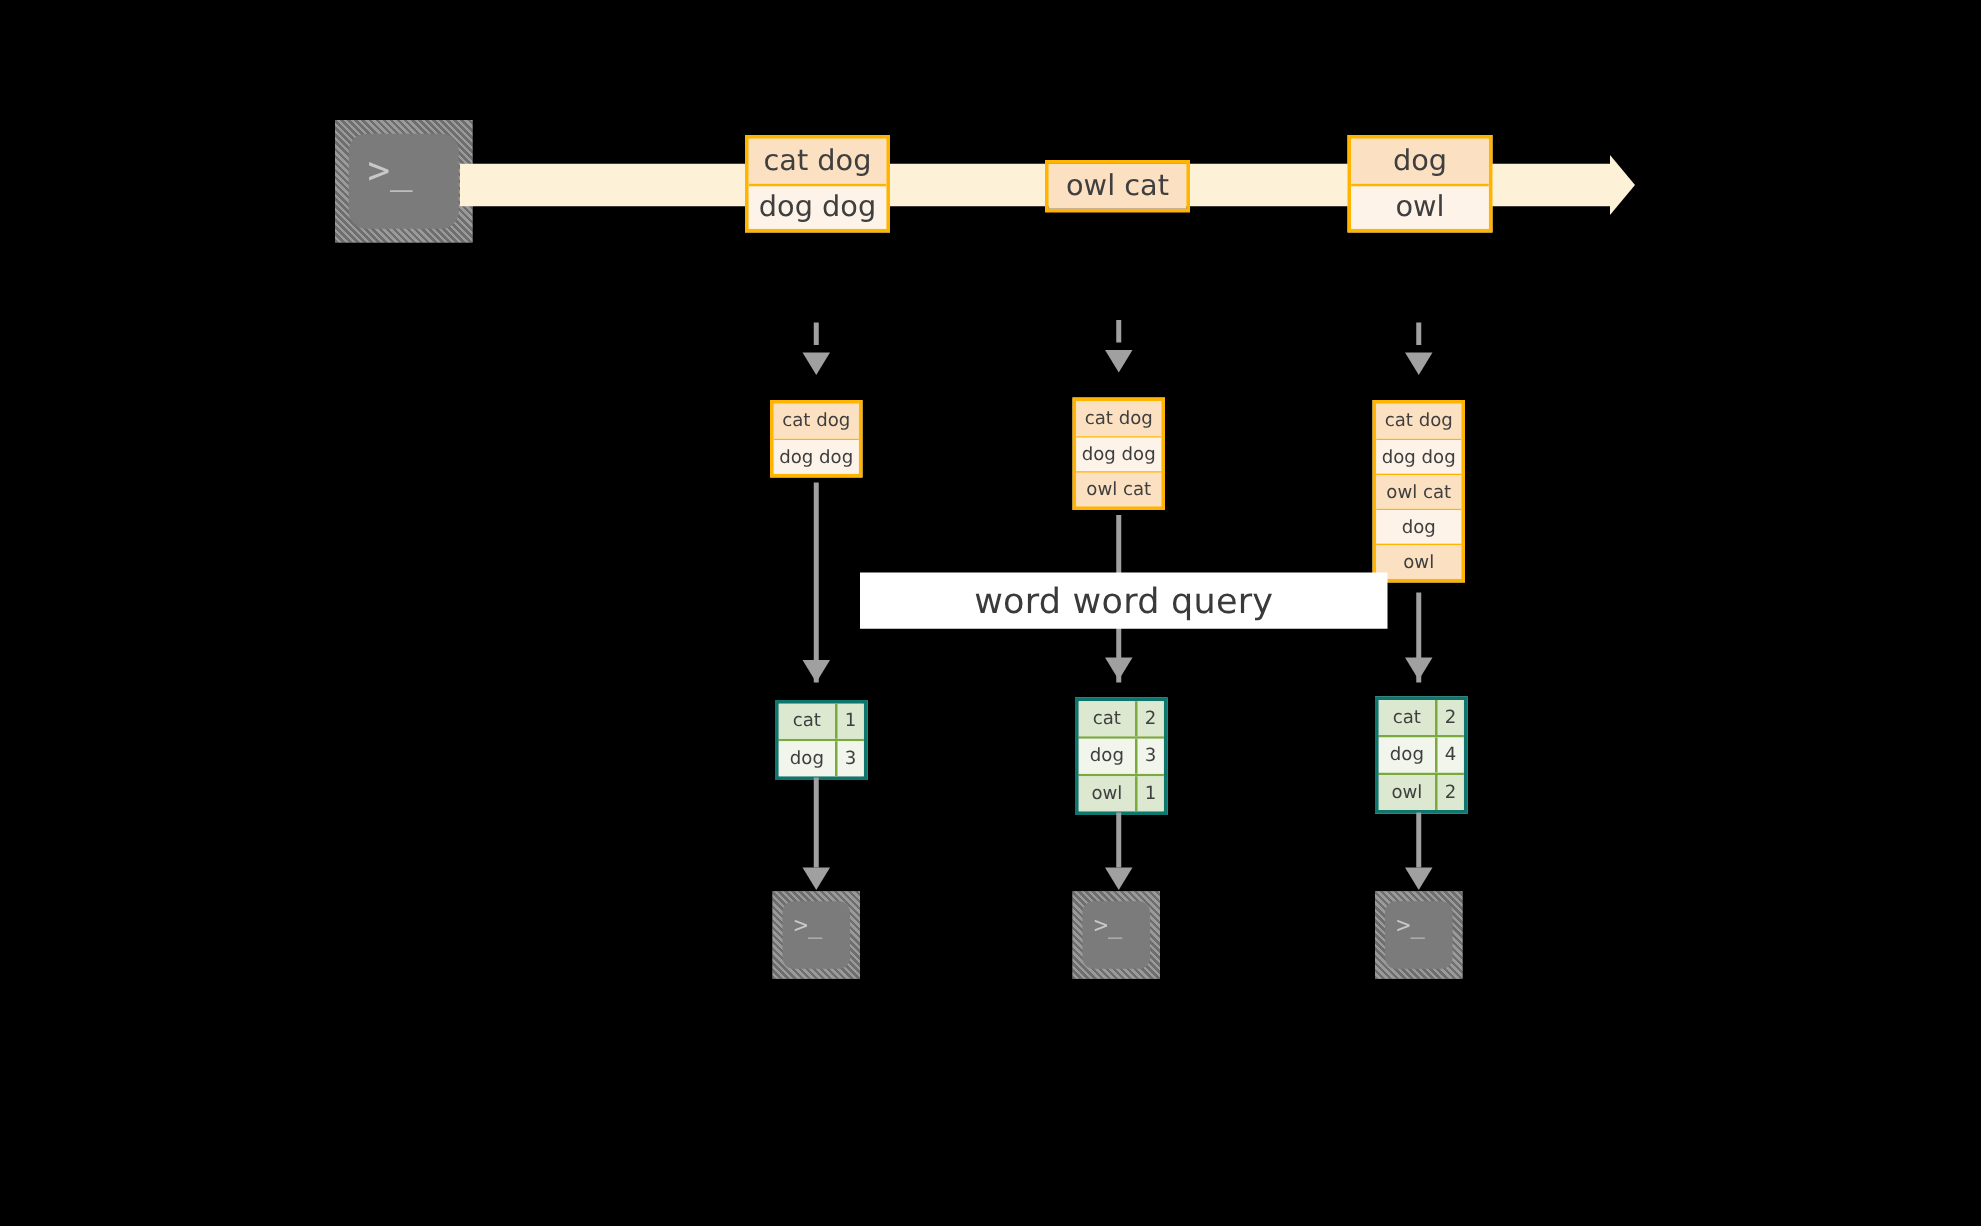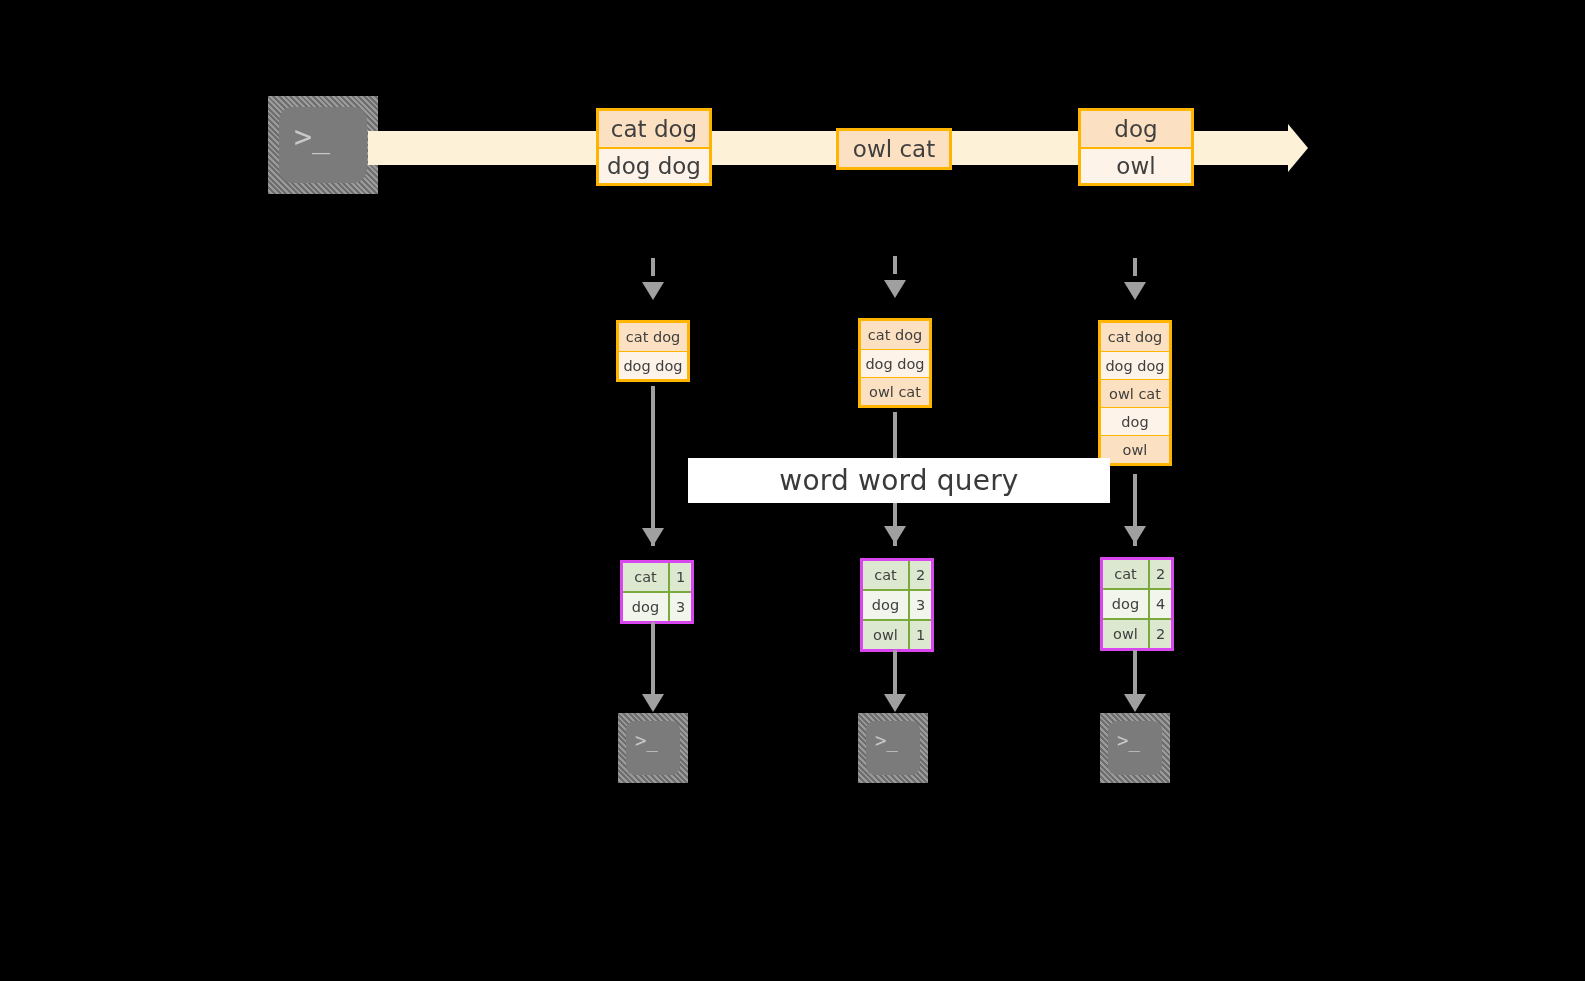--- a/index.html
+++ b/index.html
@@ -95,21 +95,21 @@
   .rec-group.large { width: 116px; }
 
   .rec-group.mini { width: 74px; }
   .rec-group.mini .rec-row { height: 28px; font-size: 14.5px; }
   .rec-group.mini .rec-row + .rec-row { border-top: 1.5px solid #ffb400; }
 
   
   .res-table {
     position: absolute;
     box-sizing: border-box;
-    border: 3px solid #d946ef;
+    border: 3px solid #0f766e;
     background: #eef3e8;
   }
   .res-row {
     display: flex;
     height: 28px;
   }
   .res-row + .res-row { border-top: 2px solid #7aa93c; }
   .res-row .word,
   .res-row .count {
     box-sizing: border-box;

